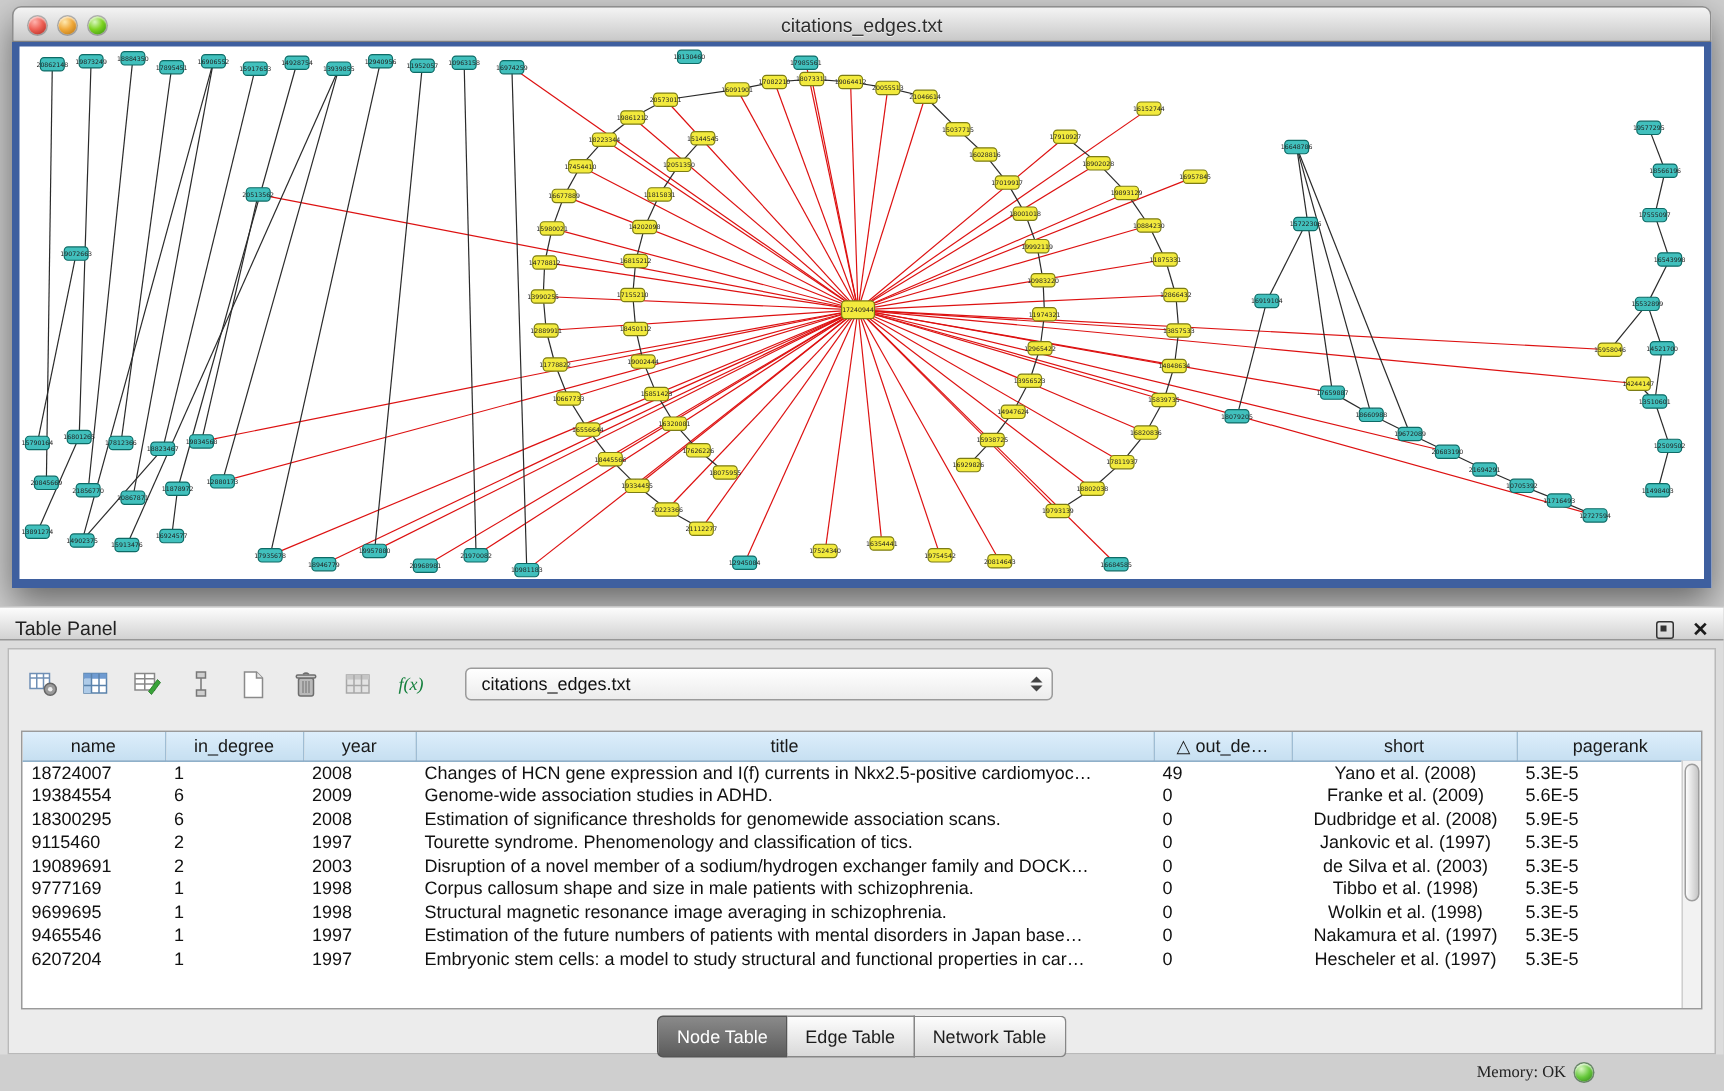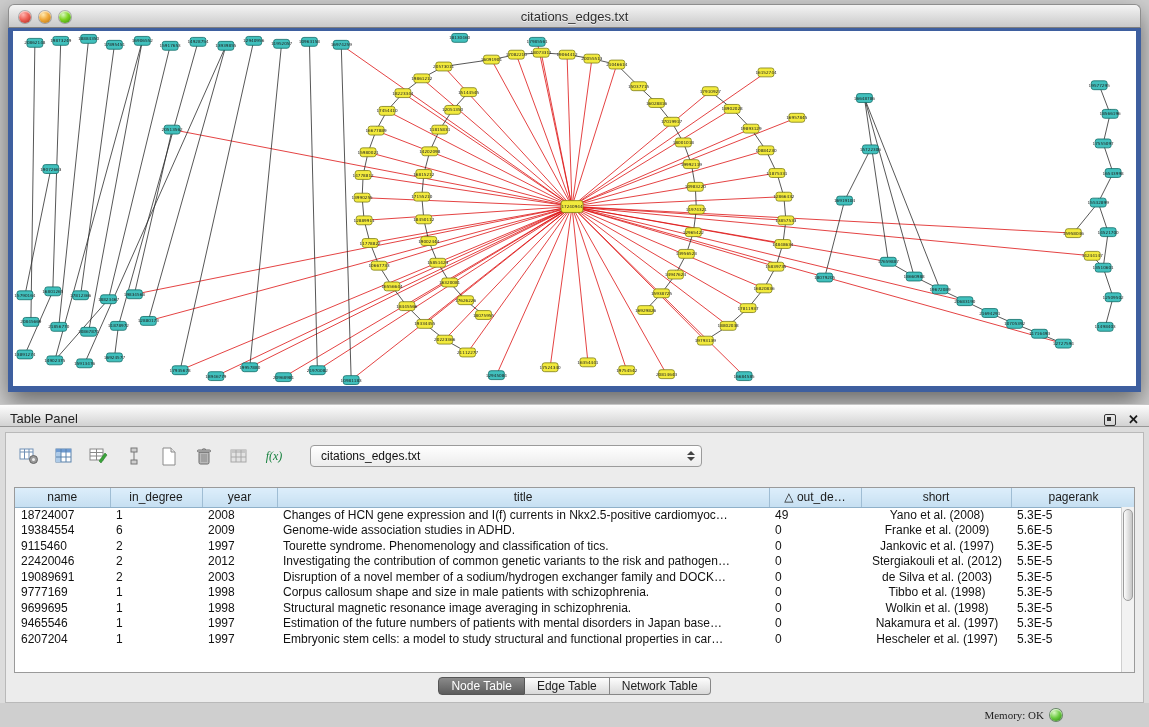--- a/index.html
+++ b/index.html
@@ -59,21 +59,21 @@
   .grid th{height:19px;background:linear-gradient(#ddeefb,#c6dff1);border-right:1px solid #9fbdd4;
     border-bottom:1px solid #8fb0c9;font-size:12px;font-weight:normal;color:#1a1a1a;
     overflow:hidden;white-space:nowrap;margin-top:32px;}
   .grid td{height:15.5px;font-size:12px;color:#111;white-space:nowrap;overflow:hidden;
     padding:0 4px 0 6px;}
   .grid td:nth-child(6){text-align:center;}
   .vscroll{position:absolute;top:19px;right:0;width:13px;bottom:0;background:#f2f2f2;border-left:1px solid #cfcfcf;}
   .vthumb{position:absolute;left:1px;right:1px;top:2px;height:56%;
     background:linear-gradient(90deg,#fdfdfd,#c6c6c6);border:1px solid #9d9d9d;border-radius:6px;}
   .tabs{position:absolute;left:0;right:0;top:244px;display:flex;justify-content:center;}
-  .tab{height:18px;padding:0 12px;font-size:12px;display:flex;align-items:center;
+  .tab{height:28px;padding:0 12px;font-size:12px;display:flex;align-items:center;
     border:1px solid #878787;border-left:none;background:linear-gradient(#fdfdfd,#d9d9d9);color:#1d1d1d;}
   .tab:first-child{border-left:1px solid #878787;border-radius:4px 0 0 4px;}
   .tab:last-child{border-radius:0 4px 4px 0;}
   .tab.active{background:linear-gradient(#8a8a8a,#5c5c5c);color:#fff;border-color:#555;}
 
   
   .statusbar{position:absolute;left:0;bottom:0;width:1080px;height:24px;
     display:flex;align-items:center;justify-content:flex-end;gap:6px;padding-right:18px;
     font-size:11px;color:#222;font-family:Liberation Serif, serif;}
   .mem-dot{width:12px;height:12px;border-radius:50%;
@@ -890,36 +890,36 @@
             <tr>
               <td>19384554</td>
               <td>6</td>
               <td>2009</td>
               <td>Genome-wide association studies in ADHD.</td>
               <td>0</td>
               <td>Franke et al. (2009)</td>
               <td>5.6E-5</td>
             </tr>
             <tr>
+              <td>18300295</td>
+              <td>6</td>
+              <td>2008</td>
+              <td>Estimation of significance thresholds for genomewide association scans.</td>
+              <td>0</td>
+              <td>Dudbridge et al. (2008)</td>
+              <td>5.9E-5</td>
+            </tr>
+            <tr>
               <td>9115460</td>
               <td>2</td>
               <td>1997</td>
               <td>Tourette syndrome. Phenomenology and classification of tics.</td>
               <td>0</td>
               <td>Jankovic et al. (1997)</td>
               <td>5.3E-5</td>
-            </tr>
-            <tr>
-              <td>22420046</td>
-              <td>2</td>
-              <td>2012</td>
-              <td>Investigating the contribution of common genetic variants to the risk and pathogen…</td>
-              <td>0</td>
-              <td>Stergiakouli et al. (2012)</td>
-              <td>5.5E-5</td>
             </tr>
             <tr>
               <td>19089691</td>
               <td>2</td>
               <td>2003</td>
               <td>Disruption of a novel member of a sodium/hydrogen exchanger family and DOCK…</td>
               <td>0</td>
               <td>de Silva et al. (2003)</td>
               <td>5.3E-5</td>
             </tr>

